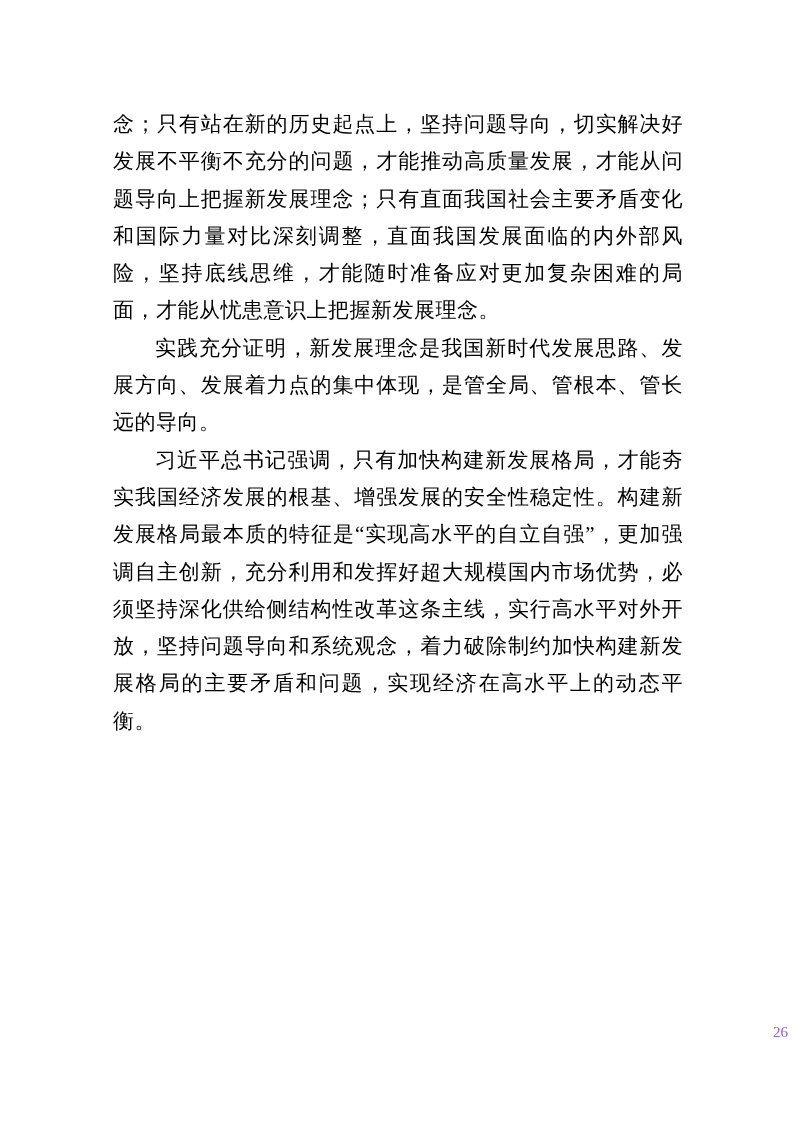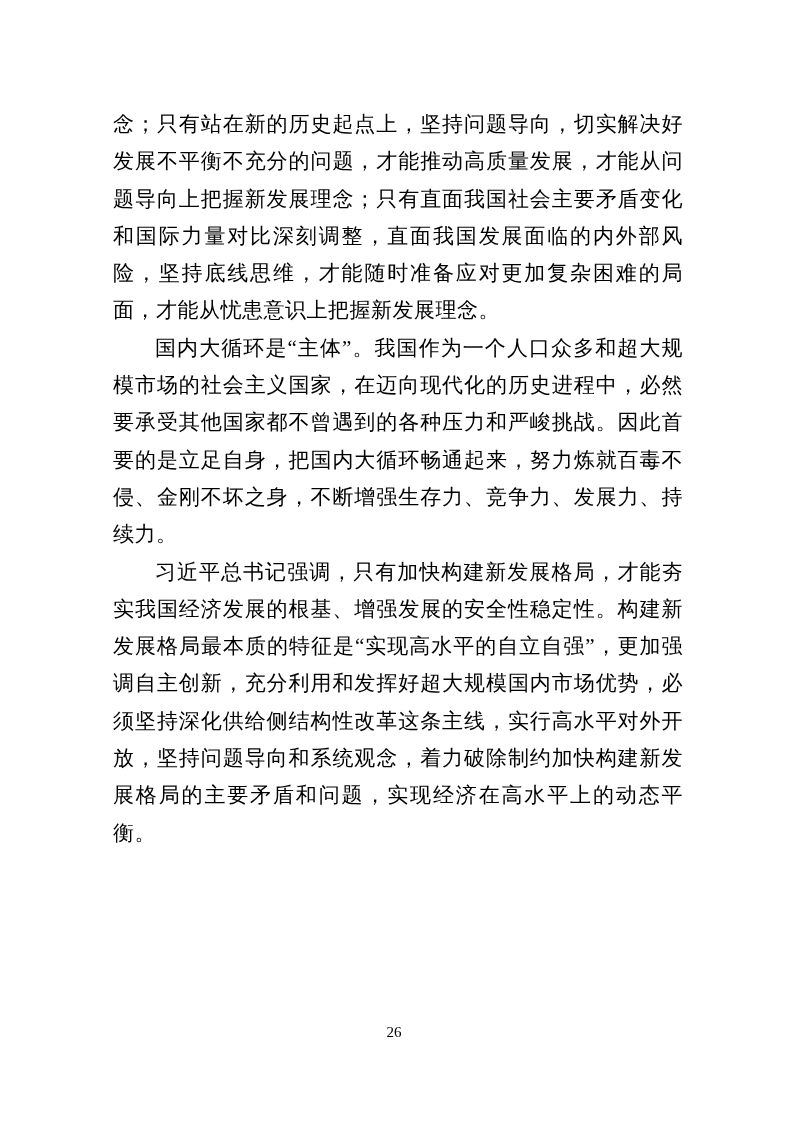--- a/index.html
+++ b/index.html
@@ -32,31 +32,31 @@
     margin: 0;
   }
   .content p.indent {
     text-indent: 2em;
   }
   .footer {
     position: absolute;
     left: 0;
     top: 1022px;
     width: 788px;
-    text-align: center;
-    color: #000000;
+    text-align: right;
+    color: #8b5cf6;
     font-size: 15px;
     line-height: 20px;
   }
 </style>
 </head>
 <body>
 
 <div class="page">
   <div class="content">
     <p>念；只有站在新的历史起点上，坚持问题导向，切实解决好发展不平衡不充分的问题，才能推动高质量发展，才能从问题导向上把握新发展理念；只有直面我国社会主要矛盾变化和国际力量对比深刻调整，直面我国发展面临的内外部风险，坚持底线思维，才能随时准备应对更加复杂困难的局面，才能从忧患意识上把握新发展理念。</p>
-    <p class="indent">国内大循环是“主体”。我国作为一个人口众多和超大规模市场的社会主义国家，在迈向现代化的历史进程中，必然要承受其他国家都不曾遇到的各种压力和严峻挑战。因此首要的是立足自身，把国内大循环畅通起来，努力炼就百毒不侵、金刚不坏之身，不断增强生存力、竞争力、发展力、持续力。</p>
+    <p class="indent">实践充分证明，新发展理念是我国新时代发展思路、发展方向、发展着力点的集中体现，是管全局、管根本、管长远的导向。</p>
     <p class="indent">习近平总书记强调，只有加快构建新发展格局，才能夯实我国经济发展的根基、增强发展的安全性稳定性。构建新发展格局最本质的特征是“实现高水平的自立自强”，更加强调自主创新，充分利用和发挥好超大规模国内市场优势，必须坚持深化供给侧结构性改革这条主线，实行高水平对外开放，坚持问题导向和系统观念，着力破除制约加快构建新发展格局的主要矛盾和问题，实现经济在高水平上的动态平衡。</p>
   </div>
   <div class="footer">
     <span>26</span>
   </div>
 </div>
 
 </body></html>

